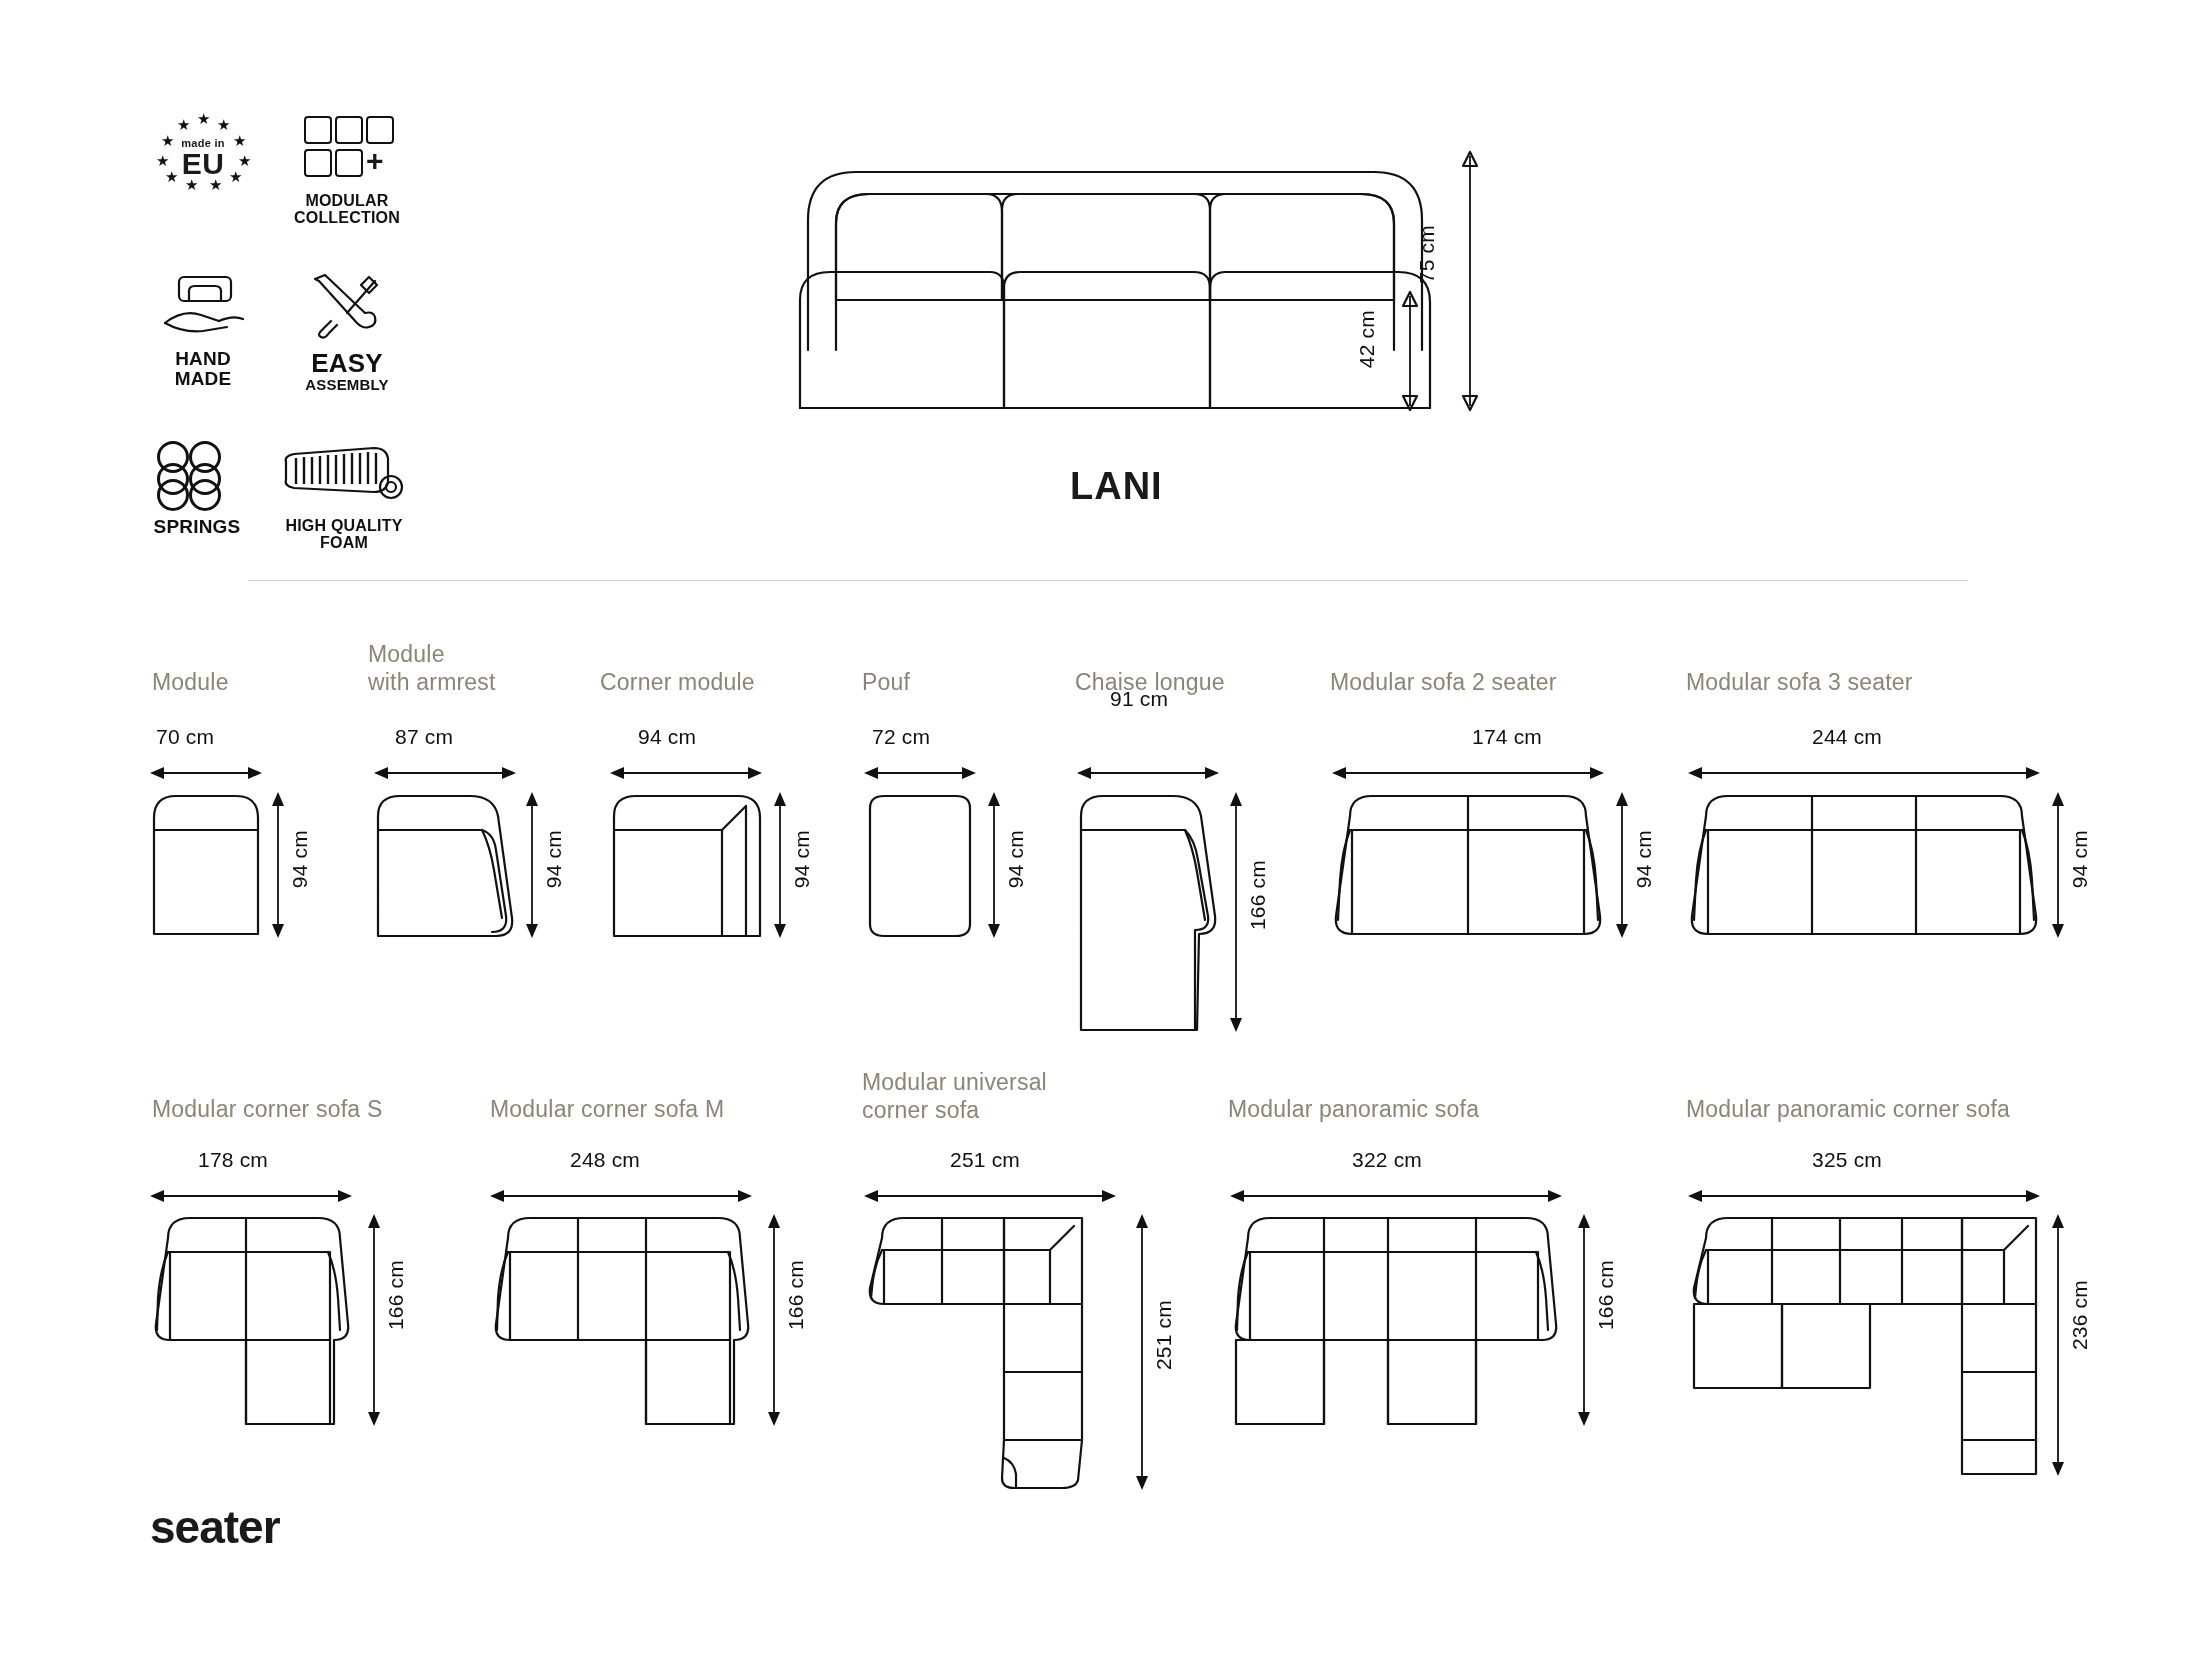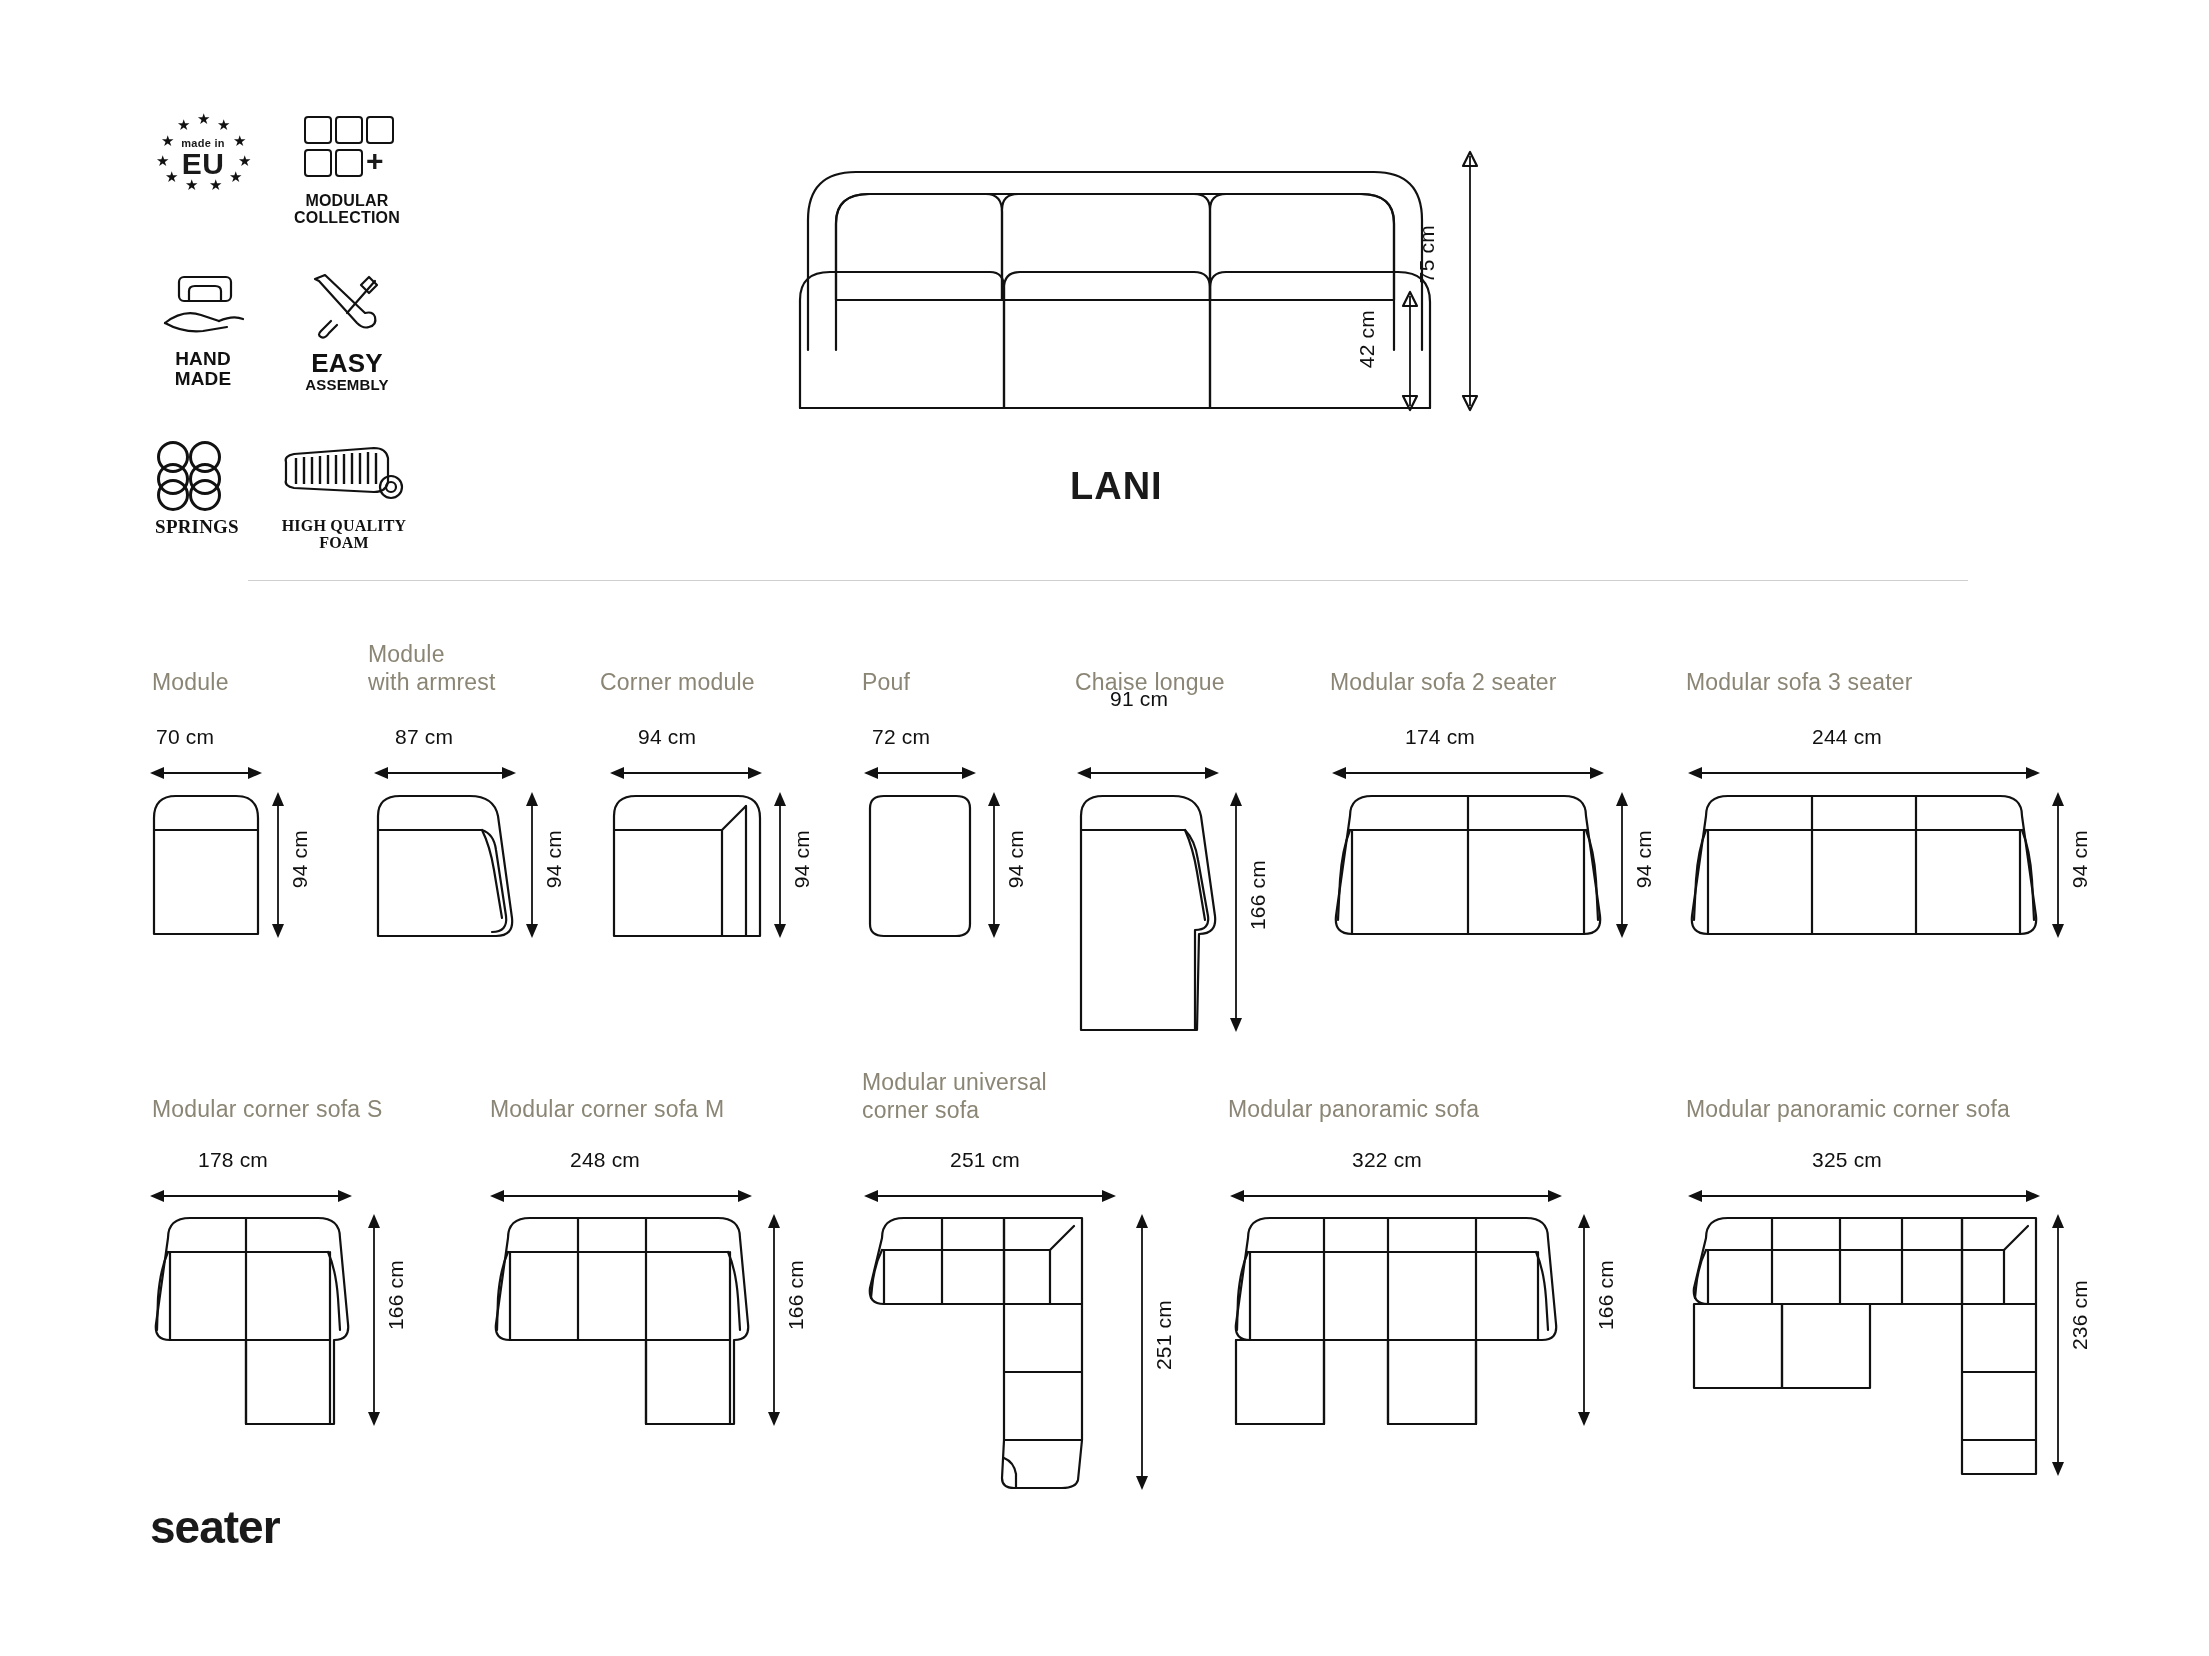--- a/index.html
+++ b/index.html
@@ -140,21 +140,21 @@
             <path class="ln" d="M24 50 L14 60 Q10 64 14 66 Q18 68 22 62 L30 54"></path>
           </svg>
         </div>
         <div class="cap">
           <div style="font-size:26px">EASY</div>
           <div style="font-size:15px">ASSEMBLY</div>
         </div>
       </div>
     </div>
 
-    <div class="badge-row" style="margin-top:42px;font-family:Liberation Serif, serif;">
+    <div class="badge-row" style="margin-top:42px;">
       <div class="badge">
         <div class="art">
           <div class="springs">
               <b></b>
               <b></b>
               <b></b>
               <b></b>
               <b></b>
               <b></b>
             </div>
@@ -362,21 +362,21 @@
       <line class="ln-thin" x1="8" y1="6" x2="8" y2="238"></line>
       <path d="M8 2 L2 16 L14 16 Z" fill="#111"></path>
         <path d="M8 242 L2 228 L14 228 Z" fill="#111"></path>
     </svg>
   </div>
   <div class="dimtext vert" style="position:absolute;left:1246px;top:860px;">166 cm</div>
 
   <div class="item" style="left:1330px;top:668px;">
     <div class="label">Modular sofa 2 seater</div>
   </div>
-  <div class="dimtext" style="position:absolute;left:1405px;top:725px;">174 cm</div>
+  <div class="dimtext" style="position:absolute;left:1472px;top:725px;">174 cm</div>
   <div class="item" style="left:1330px;top:765px;">
     <svg width="276" height="16" viewBox="0 0 276 16">
       <line class="ln-thin" x1="6" y1="8" x2="270" y2="8"></line>
       <path d="M2 8 L16 2 L16 14 Z" fill="#111"></path>
         <path d="M274 8 L260 2 L260 14 Z" fill="#111"></path>
     </svg>
   </div>
   <div class="item" style="left:1332px;top:790px;">
     <svg width="272" height="150" viewBox="0 0 272 150">
       <path class="ln" d="M18 26 Q18 6 40 6 L232 6 Q254 6 254 26 L268 126 Q270 144 252 144 L20 144 Q2 144 4 126 Z"></path>

